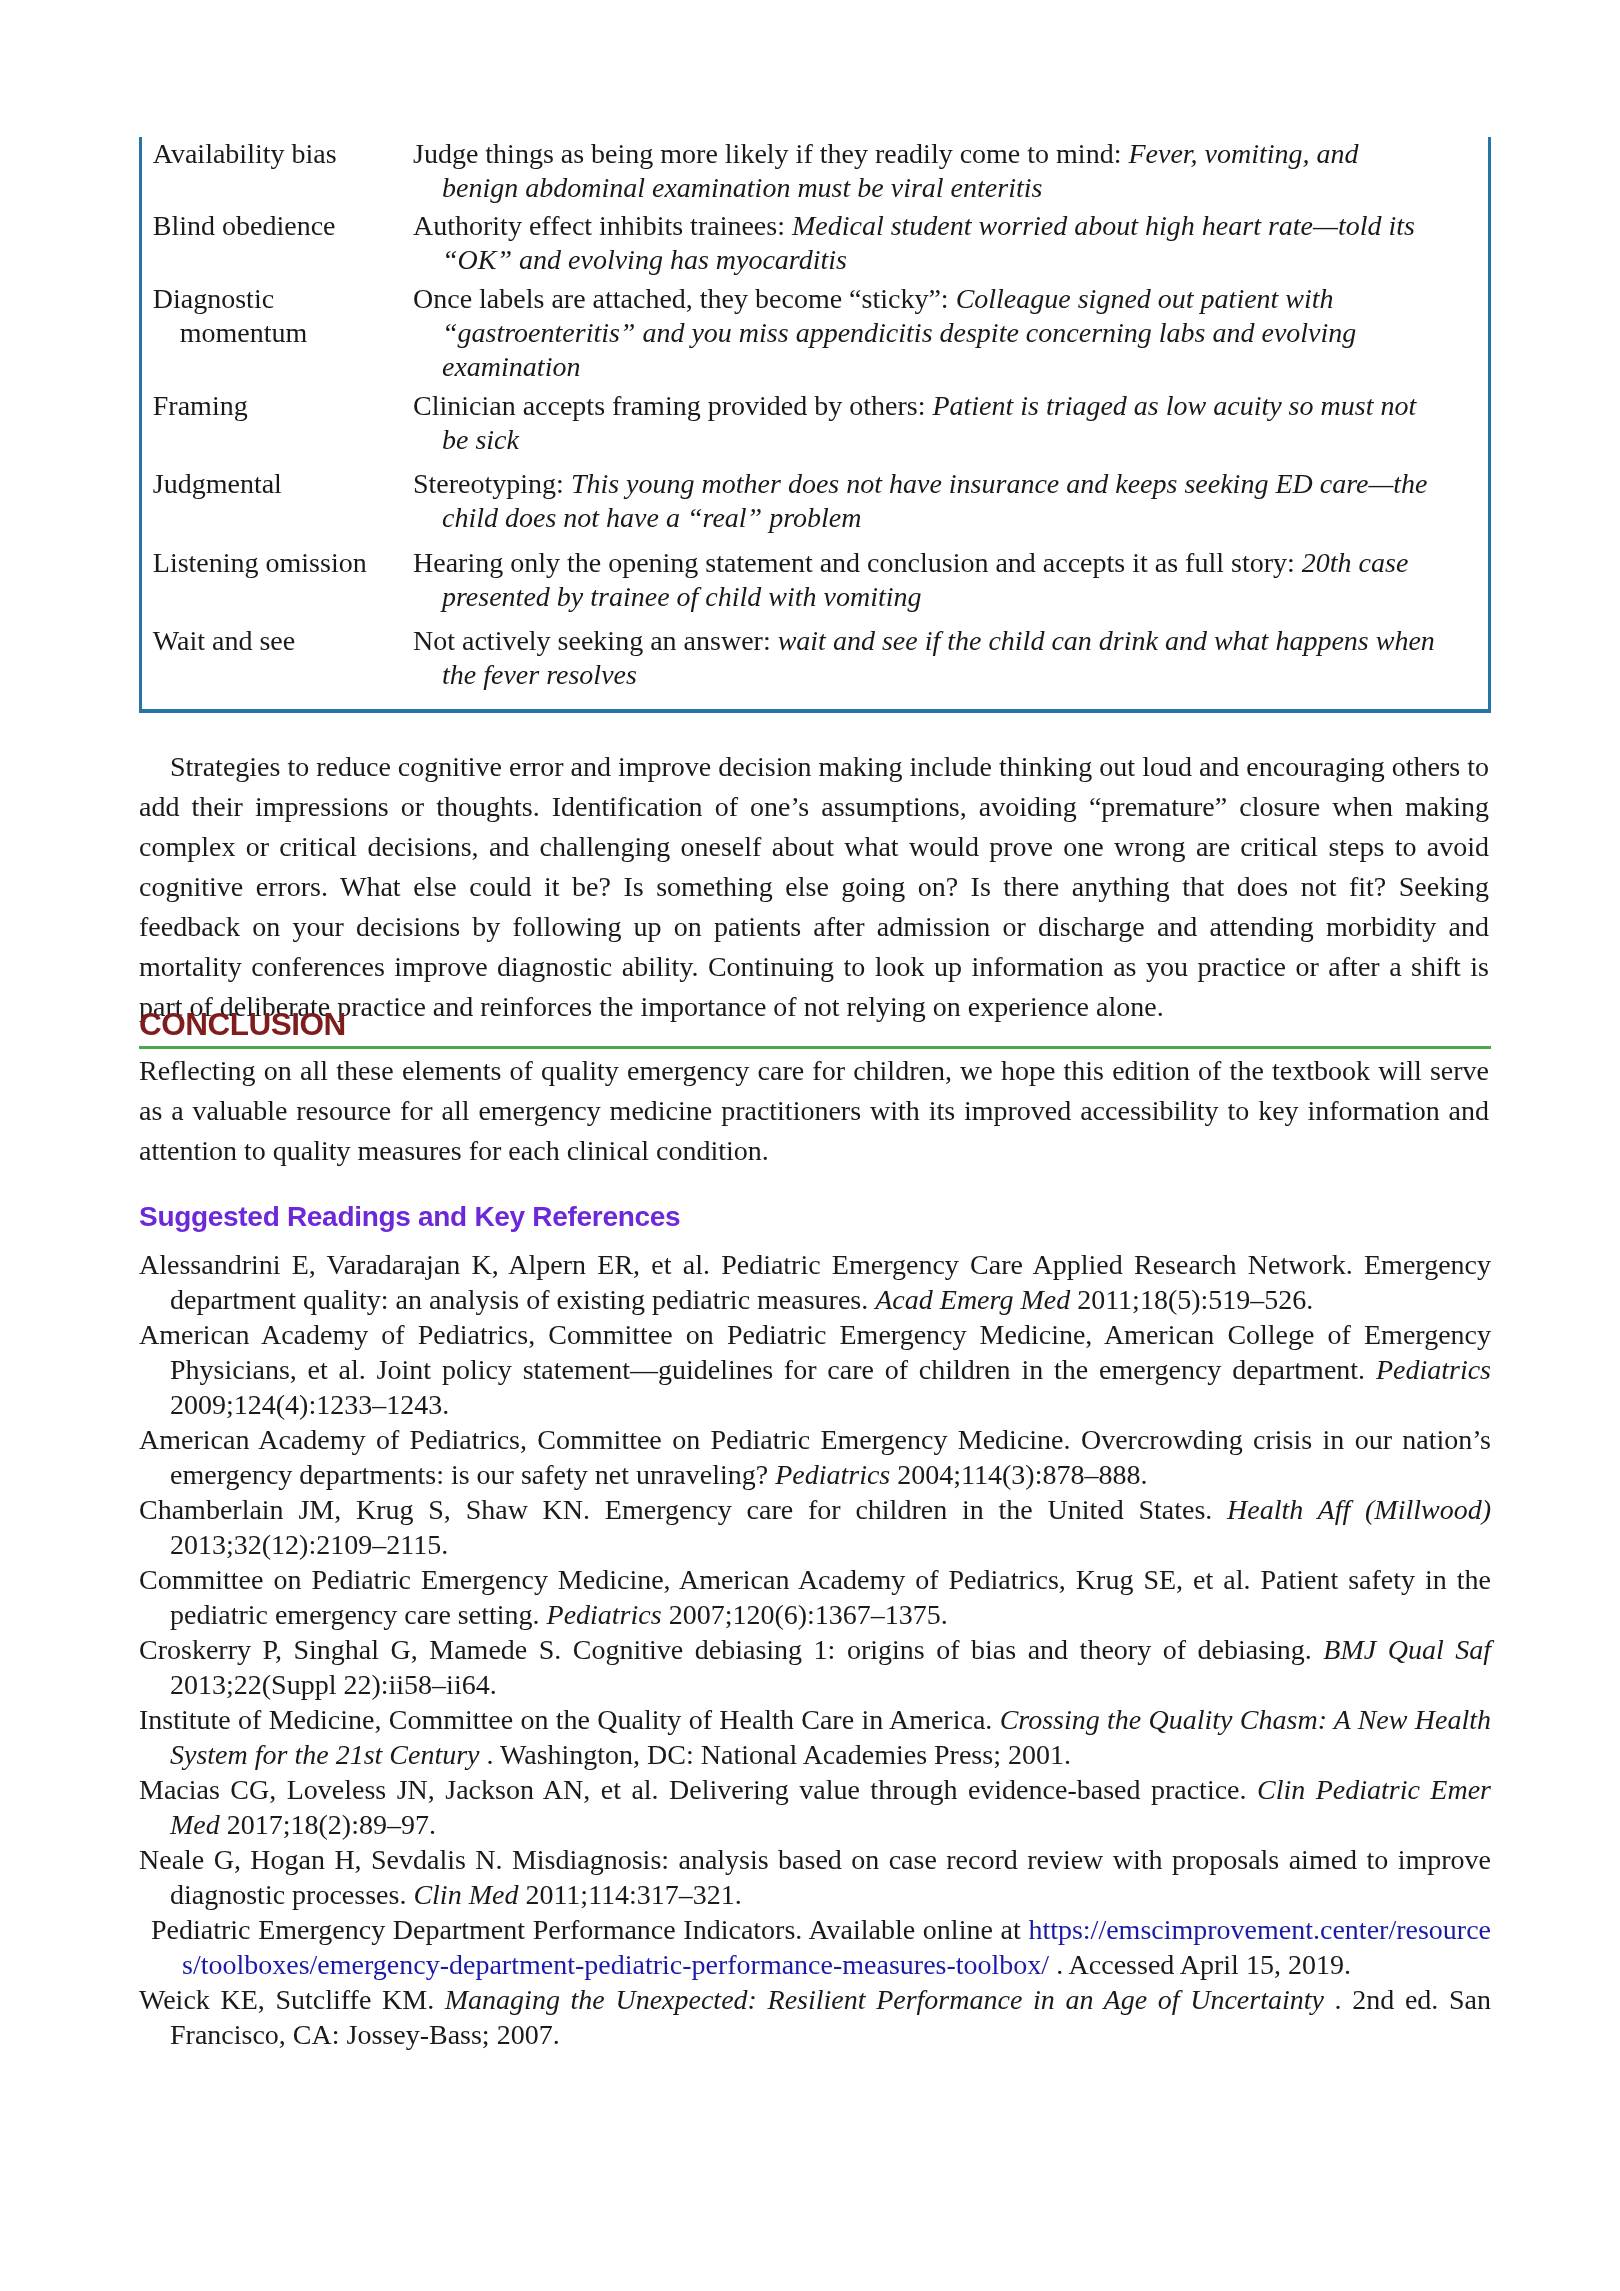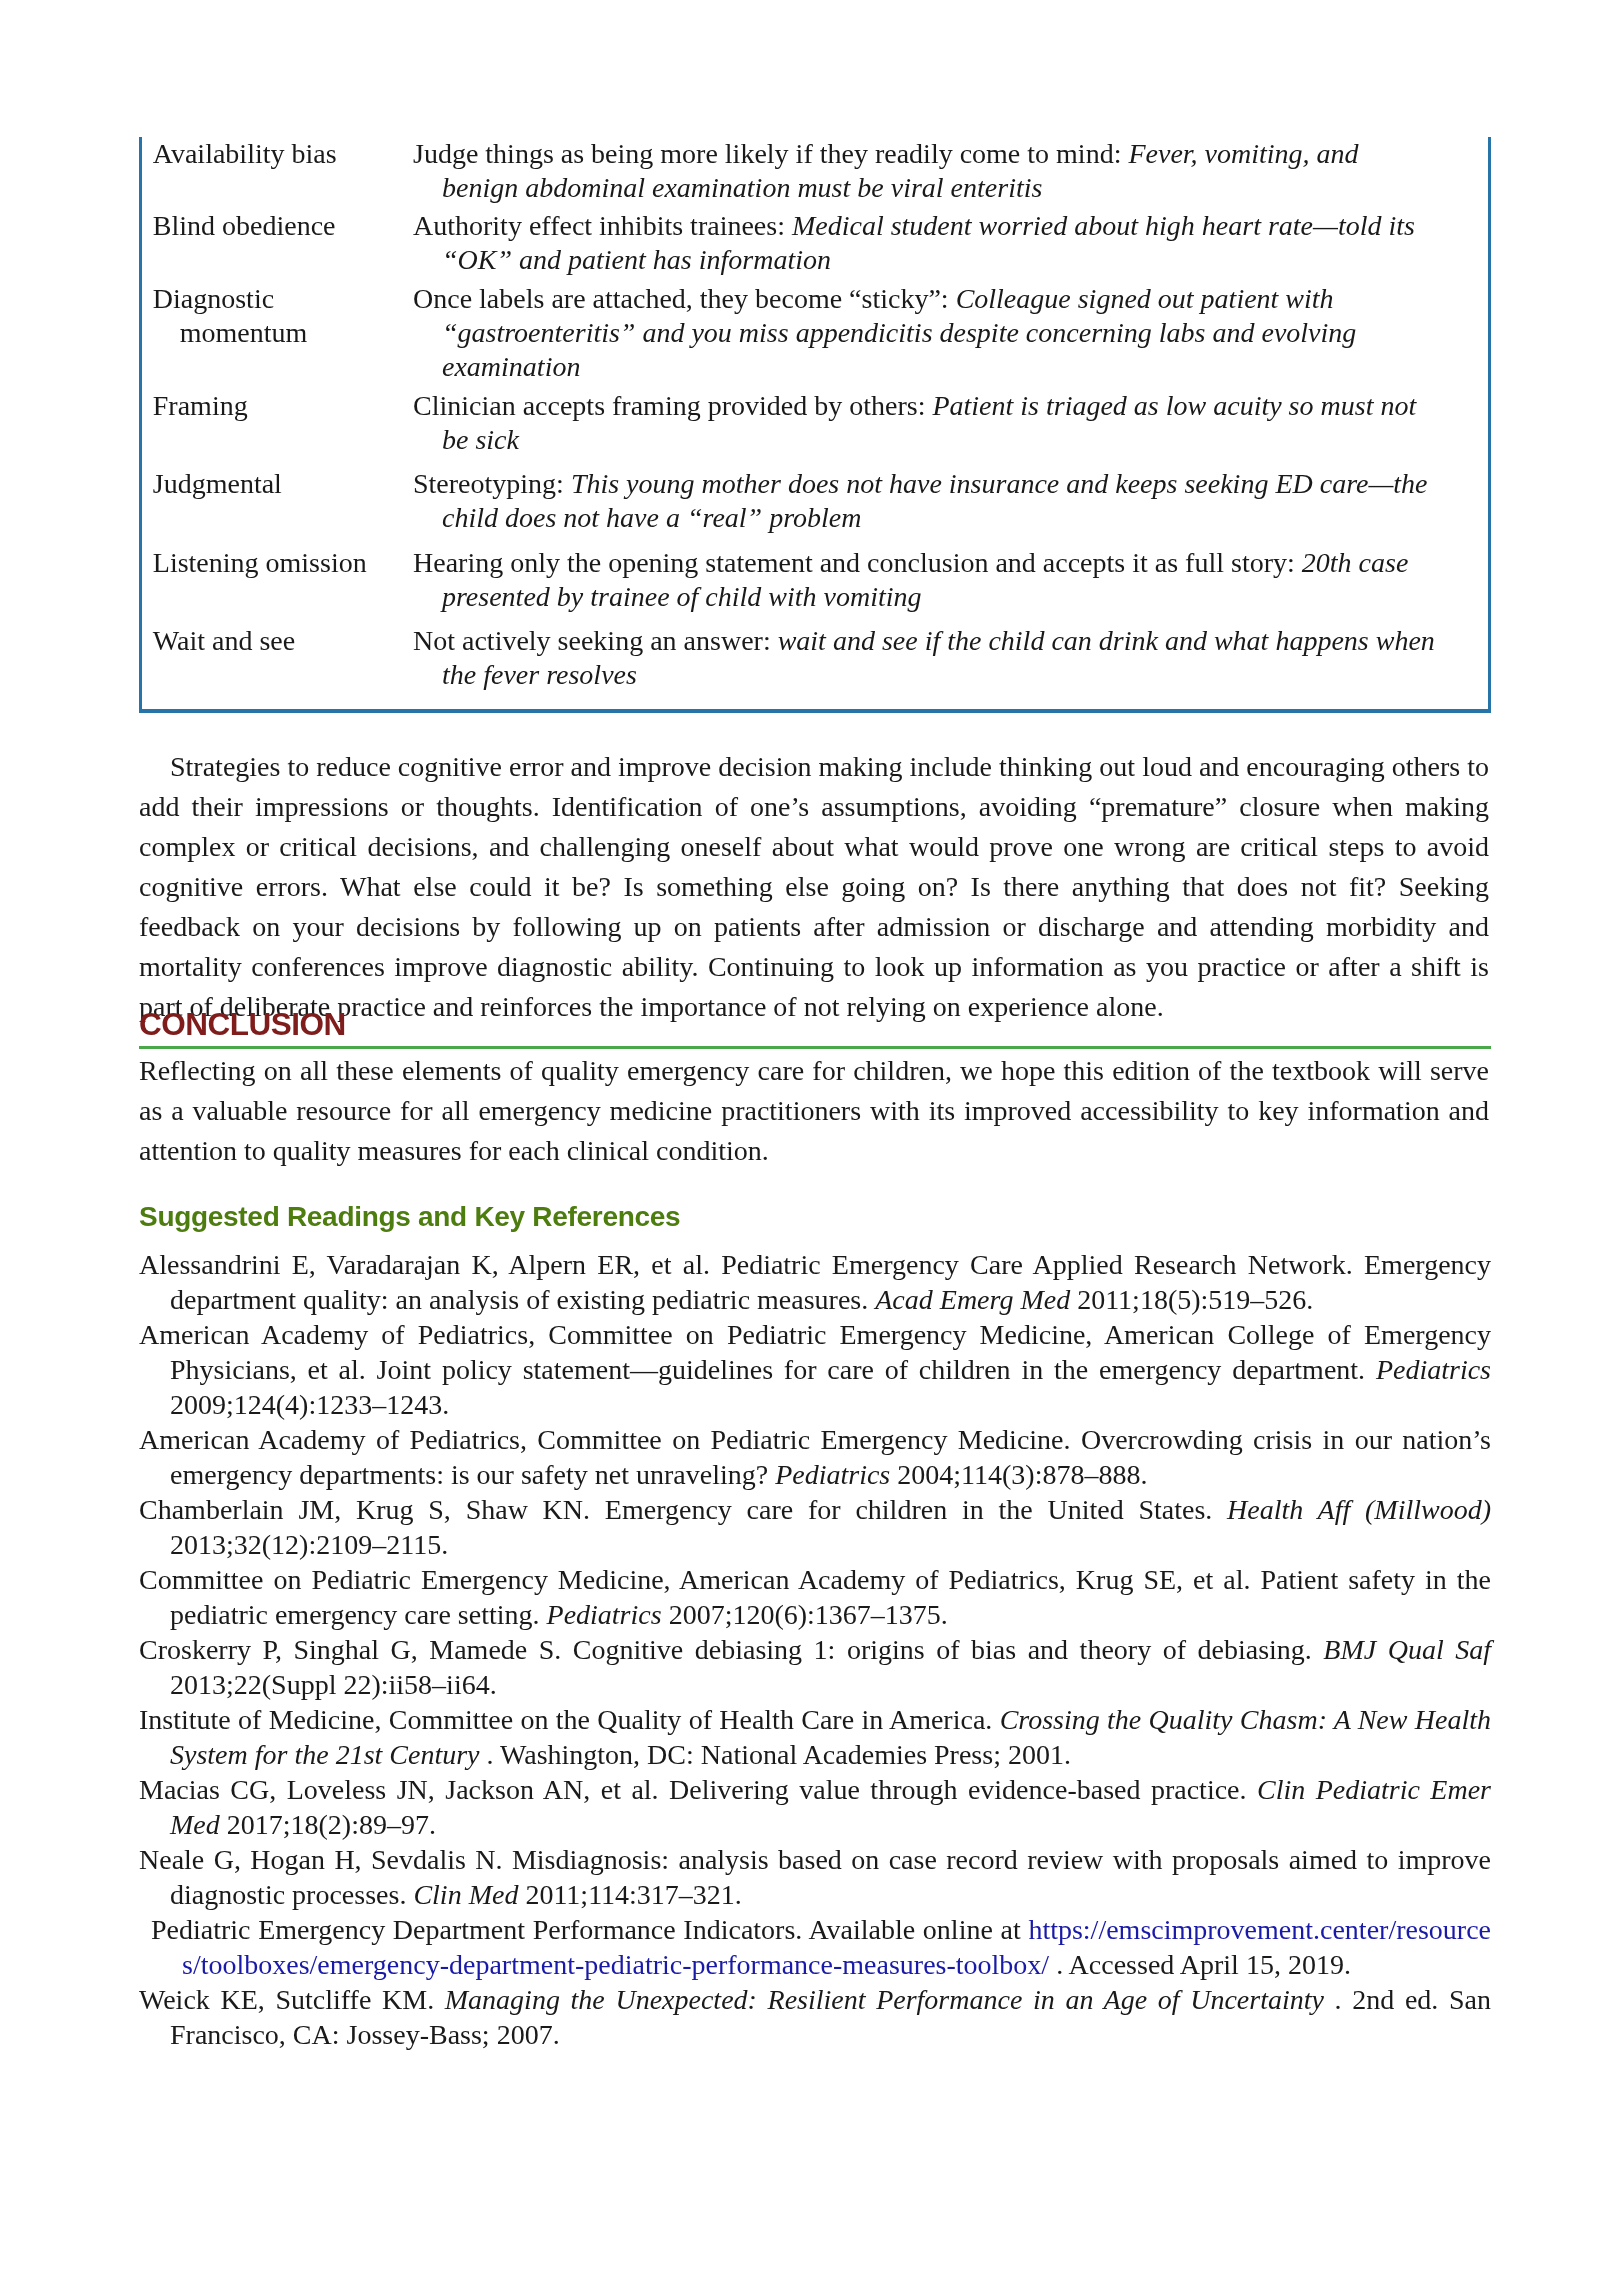--- a/index.html
+++ b/index.html
@@ -23,40 +23,40 @@
           text-align: justify; }
   .para.indent { text-indent: 31px; }
 
   .h-conclusion { position: absolute; left: 139px; top: 1006px;
                   font-family: "Liberation Sans", "DejaVu Sans", sans-serif; font-weight: bold;
                   font-size: 31.5px; color: #7f1d1d; letter-spacing: -0.5px; }
   .h-rule { position: absolute; left: 139px; top: 1046px; width: 1352px; height: 2.7px; background: #4aa84a; }
 
   .h-readings { position: absolute; left: 139px; top: 1201px;
                 font-family: "Liberation Sans", "DejaVu Sans", sans-serif; font-weight: bold;
-                font-size: 28px; color: #4d7c0f; letter-spacing: -0.3px; }
+                font-size: 28px; color: #6d28d9; letter-spacing: -0.3px; }
 
   .refs { position: absolute; left: 139px; top: 1247px; width: 1352px; }
   .ref { font-size: 28px; line-height: 35px; text-align: justify;
          padding-left: 31px; text-indent: -31px; margin: 0; }
   .link { color: #1a1aa8; }
 </style>
 </head>
 <body>
 
 <div class="page">
 
   <div class="tbl">
     <div class="row" style="top:0px;">
       <div class="term"><span>Availability bias</span></div>
       <div class="desc"><span>Judge things as being more likely if they readily come to mind: </span><i>Fever, vomiting, and</i><i class="l2">benign abdominal examination must be viral enteritis</i></div>
     </div>
     <div class="row" style="top:72px;">
       <div class="term"><span>Blind obedience</span></div>
-      <div class="desc"><span>Authority effect inhibits trainees: </span><i>Medical student worried about high heart rate—told its</i><i class="l2">“OK” and patient has information</i></div>
+      <div class="desc"><span>Authority effect inhibits trainees: </span><i>Medical student worried about high heart rate—told its</i><i class="l2">“OK” and evolving has myocarditis</i></div>
     </div>
     <div class="row" style="top:145px;">
       <div class="term"><span>Diagnostic</span><span class="cont">momentum</span></div>
       <div class="desc"><span>Once labels are attached, they become “sticky”: </span><i>Colleague signed out patient with</i><i class="l2">“gastroenteritis” and you miss appendicitis despite concerning labs and evolving</i><i class="l2">examination</i></div>
     </div>
     <div class="row" style="top:252px;">
       <div class="term"><span>Framing</span></div>
       <div class="desc"><span>Clinician accepts framing provided by others: </span><i>Patient is triaged as low acuity so must not</i><i class="l2">be sick</i></div>
     </div>
     <div class="row" style="top:330px;">

